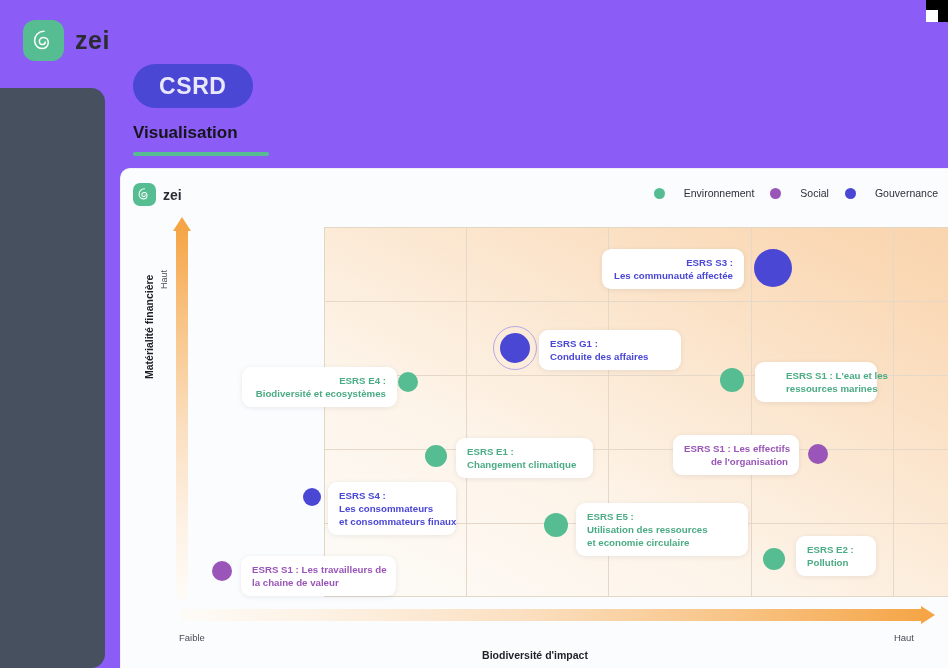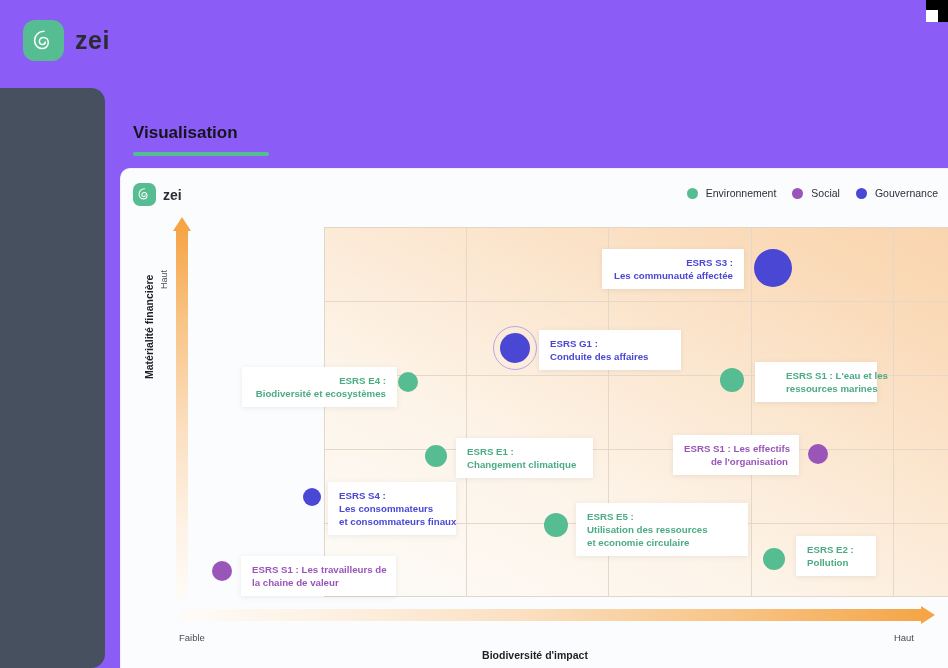--- a/index.html
+++ b/index.html
@@ -99,21 +99,21 @@
   .card-logo {
     width: 23px; height: 23px; border-radius: 7px; background: #56bd92;
     display: flex; align-items: center; justify-content: center;
   }
   .card-brand-name { font-size: 14px; font-weight: 700; color: #2b2b33; }
 
   .legend {
     position: absolute; right: 10px; top: 18px;
     display: flex; align-items: center; gap: 16px;
   }
-  .legend-item { display: flex; align-items: flex-end; gap: 8px; }
+  .legend-item { display: flex; align-items: flex-end; gap: 19px; }
   .legend-dot { width: 11px; height: 11px; border-radius: 50%; display:block; }
   .legend-text { font-size: 10.5px; color: #2e2e38; }
 
   
   .plot-wrap { position: absolute; left: 0; top: 50px; width: 828px; height: 450px; }
 
   .y-axis-title {
     position: absolute; left: 22px; top: 160px;
     transform: rotate(-90deg); transform-origin: left top;
     font-size: 10.5px; font-weight: 700; color: #1e1e26;
@@ -188,21 +188,21 @@
     border-radius: 50%;
     border: 1.5px solid #b7a8e8;
     transform: translate(-50%, -50%);
     background: transparent;
   }
 
   
   .lbl {
     position: absolute;
     background: #ffffff;
-    border-radius: 0;
+    border-radius: 9px;
     padding: 7px 11px;
     font-size: 9.7px;
     font-weight: 700;
     line-height: 1.35;
     box-shadow: 0 1px 5px rgba(70,70,90,0.10);
     white-space: nowrap;
   }
   .lbl.right { text-align: right; }
   .lbl.left  { text-align: left; }
 </style>
@@ -217,20 +217,21 @@
 
   <div class="brand">
     <span class="brand-logo">
       <svg width="26" height="26" viewBox="0 0 26 26" aria-hidden="true">
         <path d="M13 3.2 C7.6 3.2 3.6 7.3 3.6 12.6 C3.6 17.2 6.9 20.6 11 20.6 C14.6 20.6 17.3 18.0 17.3 14.6 C17.3 11.6 15.2 9.4 12.5 9.4 C10.2 9.4 8.4 11.1 8.4 13.3 C8.4 15.2 9.8 16.6 11.6 16.6 C13.1 16.6 14.2 15.5 14.2 14.1" fill="none" stroke="#ffffff" stroke-width="1.5" stroke-linecap="round"></path>
       </svg>
     </span>
     <span class="brand-name">zei</span>
   </div>
 
+  <div class="csrd-pill">CSRD</div>
 
   <div class="tab-row">
     <div class="tab-label">Visualisation</div>
     <div class="tab-underline"></div>
   </div>
 
   <div class="chart-card">
 
     <div class="card-header">
       <div class="card-brand">

